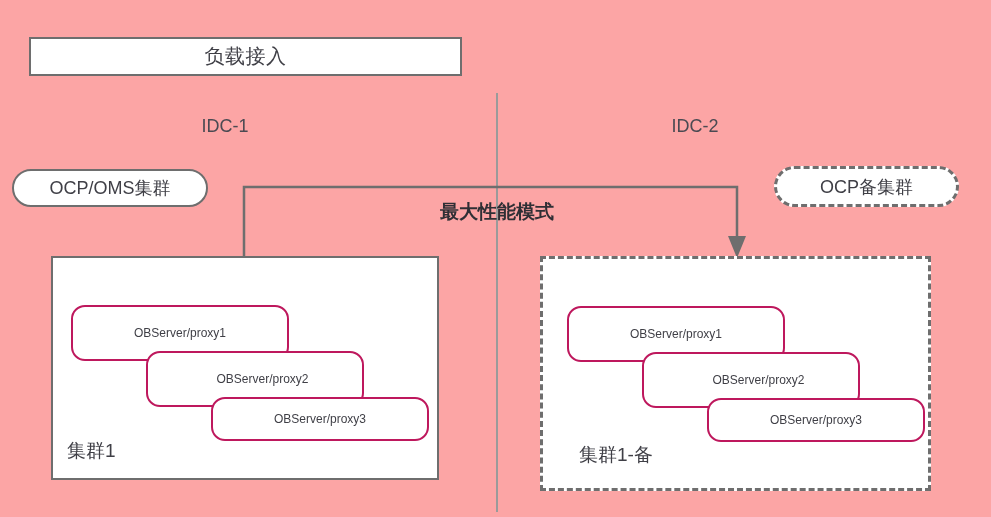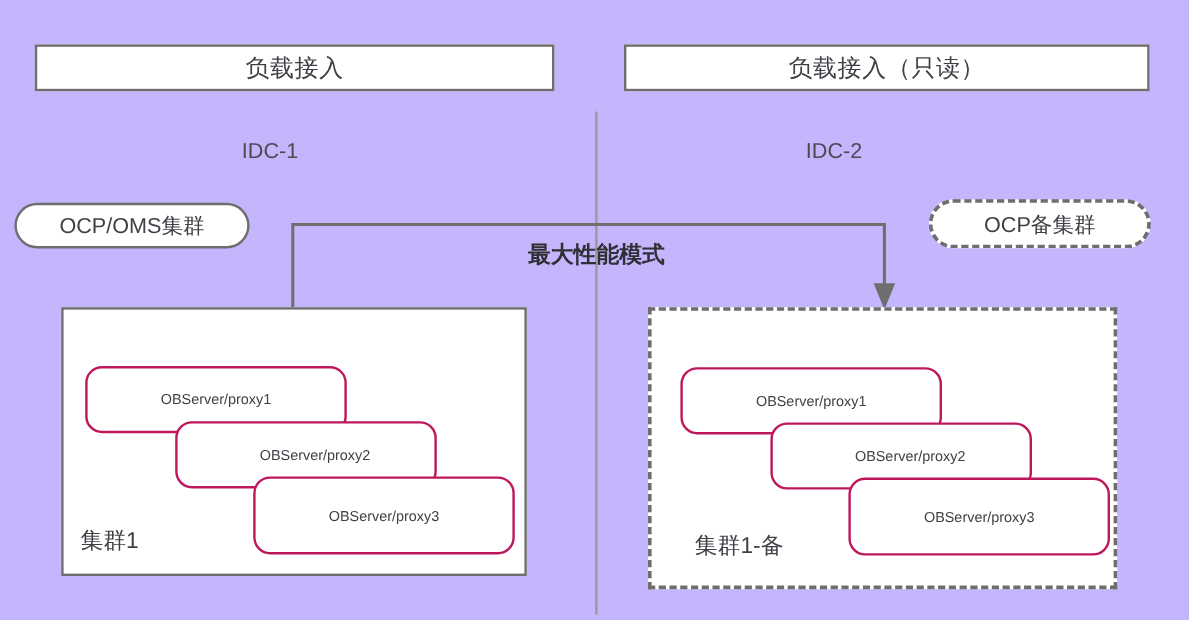--- a/index.html
+++ b/index.html
@@ -4,21 +4,21 @@
 <style>
   html, body {
     margin: 0;
     padding: 0;
     background: #ffffff;
   }
   #canvas {
     position: relative;
     width: 991px;
     height: 517px;
-    background: #c4b5fd;
+    background: #fca5a5;
     font-family: "Liberation Sans", "DejaVu Sans", sans-serif;
     overflow: hidden;
   }
 
   
   .banner {
     position: absolute;
     box-sizing: border-box;
     border: 2px solid #6e6e6e;
     background: #ffffff;
@@ -121,38 +121,37 @@
     background: #ffffff;
     display: flex;
     align-items: center;
     justify-content: center;
     color: #3f3f46;
     font-size: 12px;
     white-space: nowrap;
   }
   .node-1 { width: 218px; height: 56px; }
   .node-2 { width: 218px; height: 56px; padding-left: 15px; }
-  .node-3 { width: 218px; height: 65px; }
+  .node-3 { width: 218px; height: 44px; }
 
   #cluster-primary .node-1 { left: 18px;  top: 47px;  }
   #cluster-primary .node-2 { left: 93px;  top: 93px;  }
   #cluster-primary .node-3 { left: 158px; top: 139px; }
 
   #cluster-standby .node-1 { left: 24px;  top: 47px;  }
   #cluster-standby .node-2 { left: 99px;  top: 93px;  }
   #cluster-standby .node-3 { left: 164px; top: 139px; }
 </style>
 </head>
 <body>
 
 <div id="canvas">
 
   <div class="banner" id="banner-left">负载接入</div>
 
-  <div class="banner" id="banner-right">负载接入（只读）</div>
 
   <div id="divider"></div>
 
   <div class="idc-label" id="idc-1">IDC-1</div>
 
   <div class="idc-label" id="idc-2">IDC-2</div>
 
   <div class="pill" id="pill-ocp-standby">OCP备集群</div>
 
   <div class="pill" id="pill-ocp-oms">OCP/OMS集群</div>

